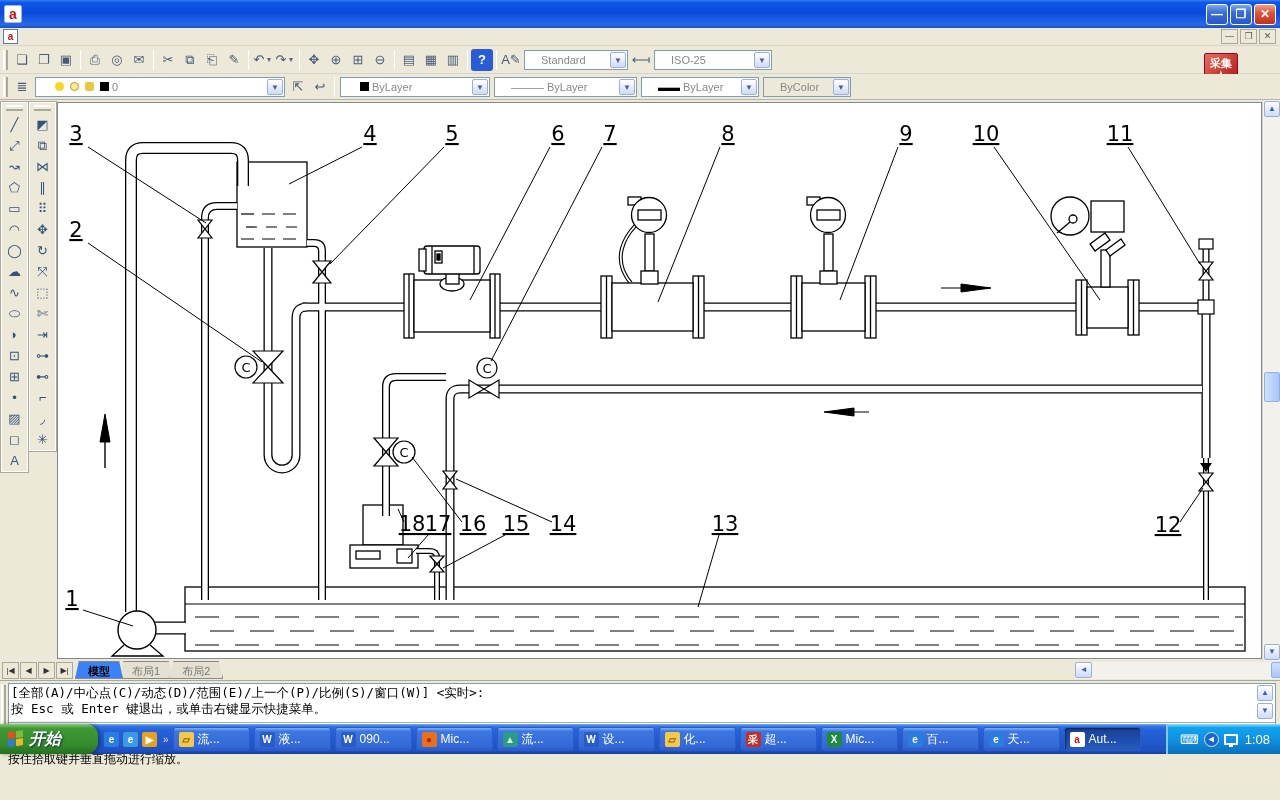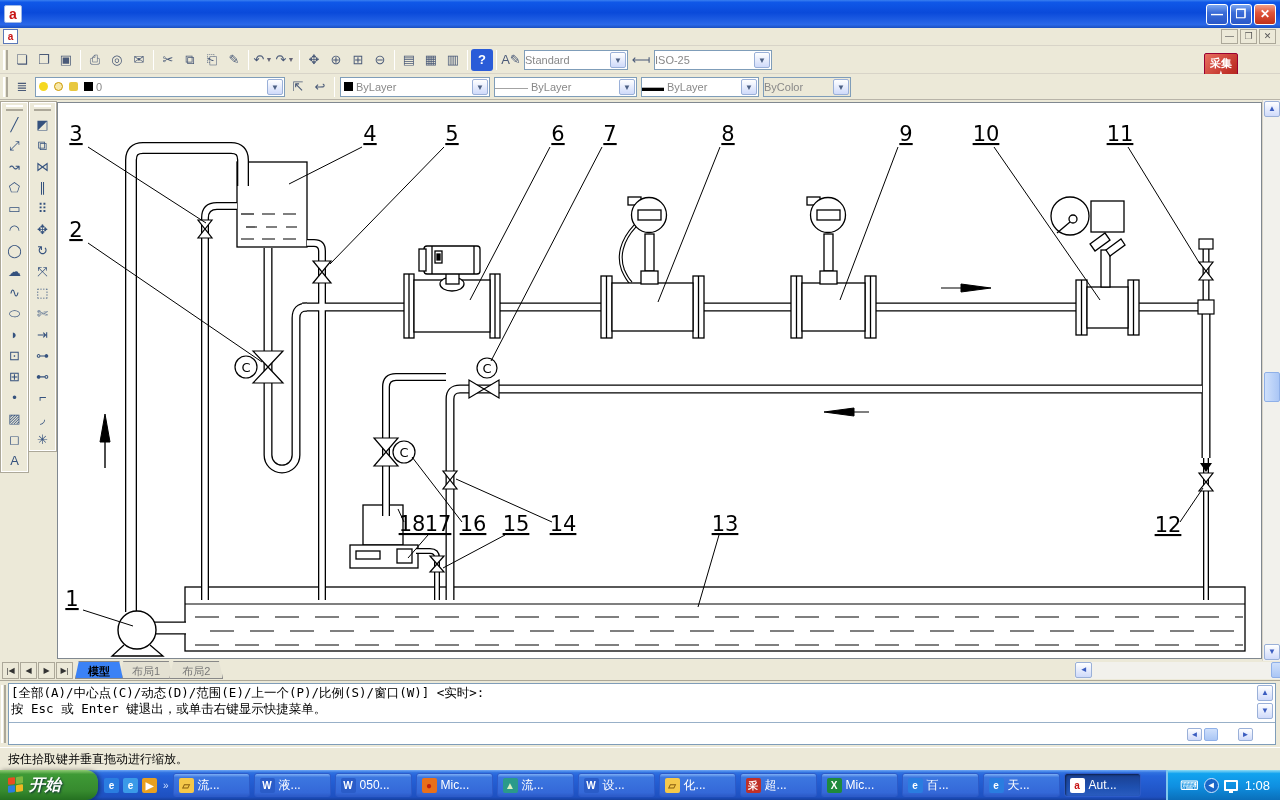--- a/index.html
+++ b/index.html
@@ -33,21 +33,21 @@
   .toolbar1 { position:absolute; left:0; top:46px; width:1280px; height:28px; background:#ece9d8;
     display:flex; align-items:center; border-bottom:1px solid #d8d4c8; }
   .toolbar2 { position:absolute; left:0; top:74px; width:1280px; height:26px; background:#ece9d8;
     display:flex; align-items:center; border-bottom:1px solid #b8b4a8; }
   .grip { width:5px; height:20px; margin:0 3px; border-left:2px solid #fff; border-right:2px solid #aca899; }
   .tbtn { width:22px; height:22px; display:flex; align-items:center; justify-content:center;
     font-size:13px; color:#4a5a78; border:1px solid transparent; }
   .tbtn .caret { font-size:7px; color:#667; margin-left:1px; }
   .tsep { width:1px; height:20px; background:#aca899; border-right:1px solid #fff; margin:0 3px; }
   .combo { height:20px; background:#fff; border:1px solid #7f9db9; display:flex; align-items:center;
-    font-size:11px; color:#888; padding-left:0; position:relative; margin:0 2px; }
+    font-size:11px; color:#888; padding-left:16px; position:relative; margin:0 2px; }
   .combo .arr { position:absolute; right:1px; top:1px; bottom:1px; width:16px;
     background:linear-gradient(180deg,#fff,#cfdafa); border:1px solid #9ab0d8; border-radius:2px;
     color:#4d6185; font-size:8px; text-align:center; line-height:16px; }
   .combo.disabled { background:#ece9d8; }
   .mini-ic { font-size:11px; margin-right:3px; }
   .sq { display:inline-block; width:9px; height:9px; margin:0 3px; }
   .brand-logo { position:absolute; right:42px; top:53px; width:34px; height:40px;
     background:linear-gradient(135deg,#e87060,#c03028 60%,#a02018); border:1px solid #903; border-radius:2px;
     color:#fff; font-size:11px; font-weight:bold; text-align:center; line-height:13px; padding-top:3px; }
   .brand-logo .star { font-size:12px; color:#fff; }
@@ -96,21 +96,21 @@
   .cmd-vs .sbtn { left:0; }
   .cmd-hs { position:absolute; right:22px; bottom:3px; width:66px; height:13px; }
   .cmd-hs .hbtn { height:13px; line-height:11px; width:15px; }
   .cmd-hs .hthumb { height:13px; width:14px; left:17px; }
 
   
   .statusbar { position:absolute; left:0; top:747px; width:1280px; height:23px; background:#ece9d8;
     border-top:1px solid #fff; font-size:12px; display:flex; align-items:center; padding-left:8px; color:#000; }
 
   
-  .taskbar { position:absolute; left:0; top:770px; width:1280px; height:30px;
+  .taskbar { position:absolute; left:0; top:724px; width:1280px; height:30px;
     background:linear-gradient(180deg,#6fa8f5 0%,#2f71e0 9%,#2663da 20%,#1e50c0 90%,#16409f 100%); display:flex; align-items:center; }
   .startbtn { height:30px; width:98px; border-radius:0 12px 12px 0;
     background:linear-gradient(180deg,#8fca74 0%,#3f9a36 14%,#368a2e 70%,#247020 100%);
     display:flex; align-items:center; gap:5px; padding-left:8px; box-shadow:2px 0 4px rgba(0,0,0,.4); }
   .flag { width:16px; height:16px; display:grid; grid-template-columns:7px 7px; grid-template-rows:7px 7px; gap:1px; transform:skewY(-6deg); }
   .flag i { border-radius:1px; }
   .start-label { color:#fff; font-size:16px; font-weight:bold; font-style:italic; text-shadow:1px 1px 2px #133; }
   .qlaunch { display:flex; align-items:center; gap:4px; padding:0 6px; }
   .ql-ic { width:15px; height:15px; border-radius:2px; font-size:10px; font-weight:bold; color:#fff; text-align:center; line-height:15px; }
   .chev { color:#cfe0ff; font-size:10px; }
@@ -555,21 +555,21 @@
         <div class="taskbtn">
           <span class="t-ic" style="background: rgb(245, 200, 74); color: rgb(138, 96, 16);">▱</span>
           <span>流...</span>
         </div>
         <div class="taskbtn">
           <span class="t-ic" style="background: rgb(42, 92, 200); color: rgb(255, 255, 255);">W</span>
           <span>液...</span>
         </div>
         <div class="taskbtn">
           <span class="t-ic" style="background: rgb(42, 92, 200); color: rgb(255, 255, 255);">W</span>
-          <span>050...</span>
+          <span>090...</span>
         </div>
         <div class="taskbtn">
           <span class="t-ic" style="background: rgb(232, 112, 26); color: rgb(192, 32, 16);">●</span>
           <span>Mic...</span>
         </div>
         <div class="taskbtn">
           <span class="t-ic" style="background: rgb(42, 154, 138); color: rgb(216, 240, 192);">▲</span>
           <span>流...</span>
         </div>
         <div class="taskbtn">

